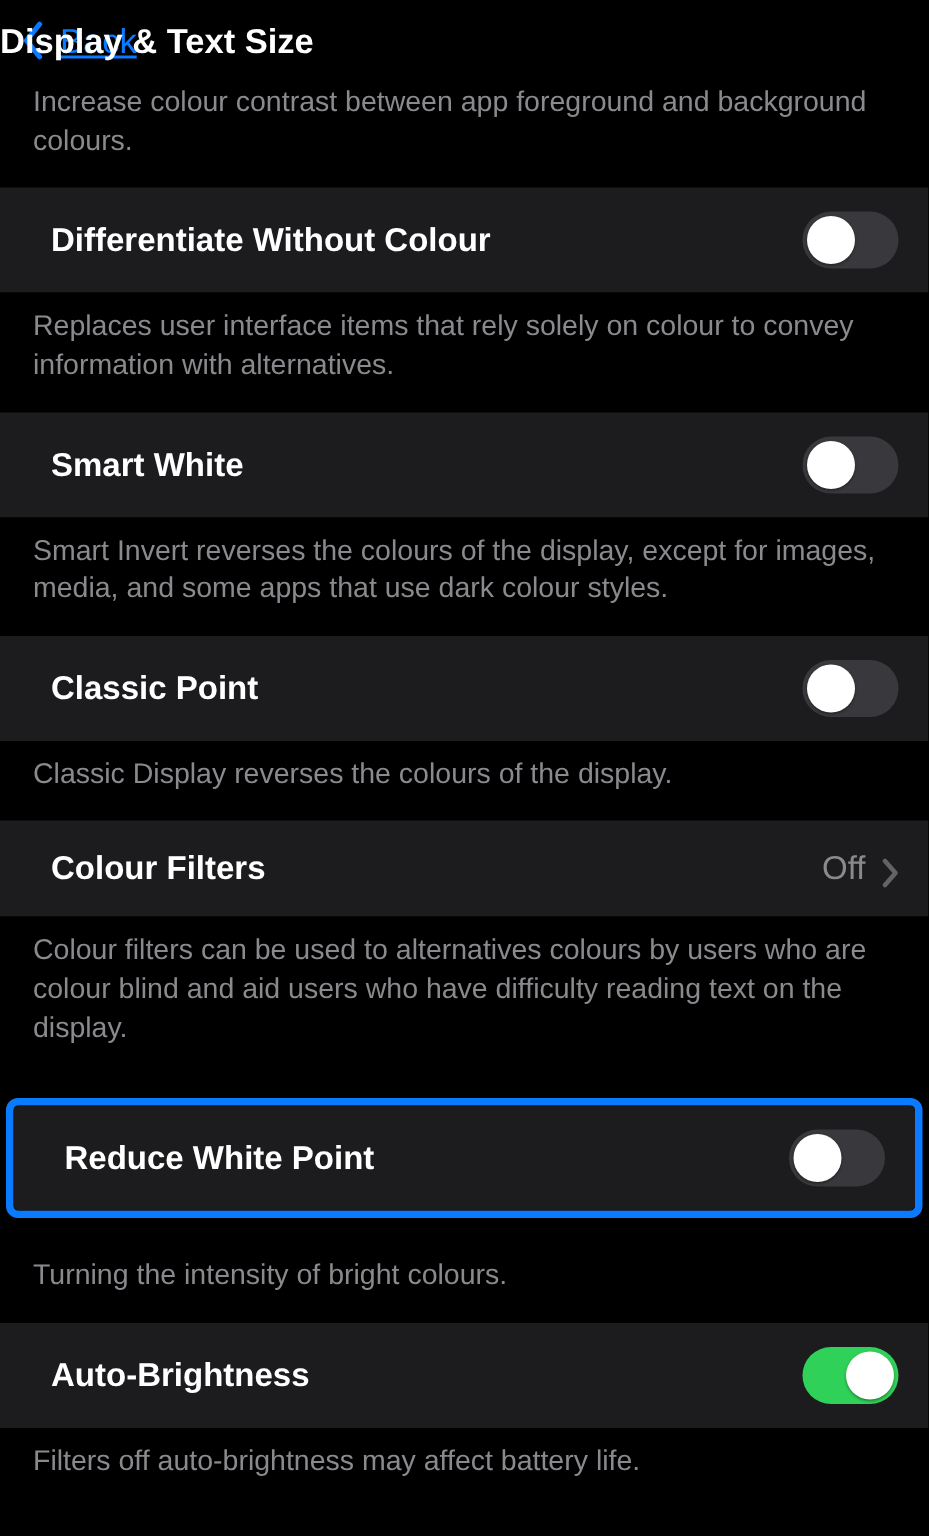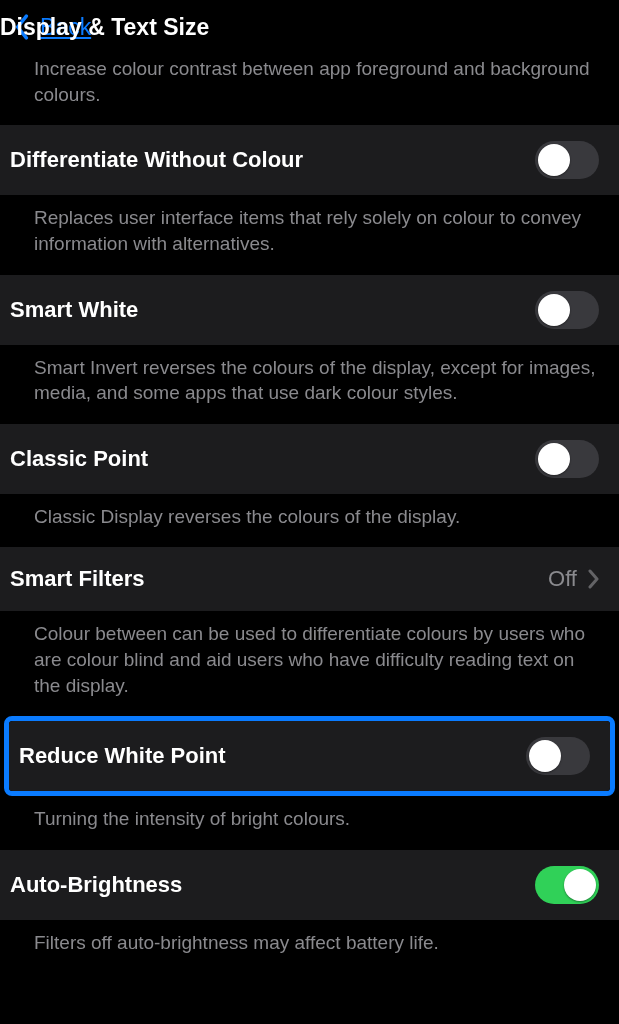--- a/index.html
+++ b/index.html
@@ -31,33 +31,33 @@
     .back-label { text-decoration: underline; }
     .nav-title {
       position: absolute;
       left: 0; right: 16px;
       font-size: 23px;
       font-weight: 700;
       pointer-events: none;
     }
     .content { }
     .footer-desc {
-      padding: 10px 22px 18px 34px;
+      padding: 10px 22px 18px 22px;
       font-size: 19px;
       line-height: 1.35;
       color: #8a8a8e;
       background: #000;
     }
     .footer-desc.first { padding-top: 2px; }
     .row {
       background: #1c1c1e;
       display: flex;
       align-items: center;
       justify-content: space-between;
-      padding: 16px 20px 16px 10px;
+      padding: 16px 20px 16px 34px;
       min-height: 64px;
     }
     .row-label {
       font-size: 22px;
       font-weight: 600;
       color: #fff;
     }
     .switch {
       width: 64px;
       height: 38px;
@@ -75,37 +75,37 @@
       width: 32px;
       height: 32px;
       border-radius: 50%;
       background: #fff;
       box-shadow: 0 1px 2px rgba(0,0,0,.4);
       transition: left .1s;
     }
     .switch.on .knob { left: 29px; }
     .value-accessory {
       display: flex;
-      align-items: center;
+      align-items: flex-end;
       gap: 10px;
     }
     .value-text {
       font-size: 22px;
       color: #8a8a8e;
       font-weight: 400;
     }
     .chevron {
       color: #636366;
       display: flex;
       align-items: center;
     }
     .highlight-wrap {
       border: 5px solid #0a7bff;
       border-radius: 8px;
-      margin: 0 4px;
+      margin: 16px 4px;
     }
     .highlight-wrap .row {
       border-radius: 4px;
     }
   </style>
 </head>
 <body>
 
 <div class="nav">
   <div class="back">
@@ -139,31 +139,31 @@
 
   <div class="row">
     <span class="row-label">Classic Point</span>
     <div class="switch">
         <div class="knob"></div>
       </div>
   </div>
   <div class="footer-desc">Classic Display reverses the colours of the display.</div>
 
   <div class="row">
-    <span class="row-label">Smart Filters</span>
+    <span class="row-label">Colour Filters</span>
     <div class="value-accessory">
       <span class="value-text">Off</span>
       <span class="chevron">
         <svg width="12" height="20" viewBox="0 0 12 20" fill="none" stroke="#636366" stroke-width="3" stroke-linecap="round" stroke-linejoin="round">
             <polyline points="3,2 10,10 3,18"></polyline>
           </svg>
       </span>
     </div>
   </div>
-  <div class="footer-desc">Colour between can be used to differentiate colours by users who are colour blind and aid users who have difficulty reading text on the display.</div>
+  <div class="footer-desc">Colour filters can be used to alternatives colours by users who are colour blind and aid users who have difficulty reading text on the display.</div>
 
   <div class="highlight-wrap">
     <div class="row">
       <span class="row-label">Reduce White Point</span>
       <div class="switch">
           <div class="knob"></div>
         </div>
     </div>
   </div>
   <div class="footer-desc">Turning the intensity of bright colours.</div>

